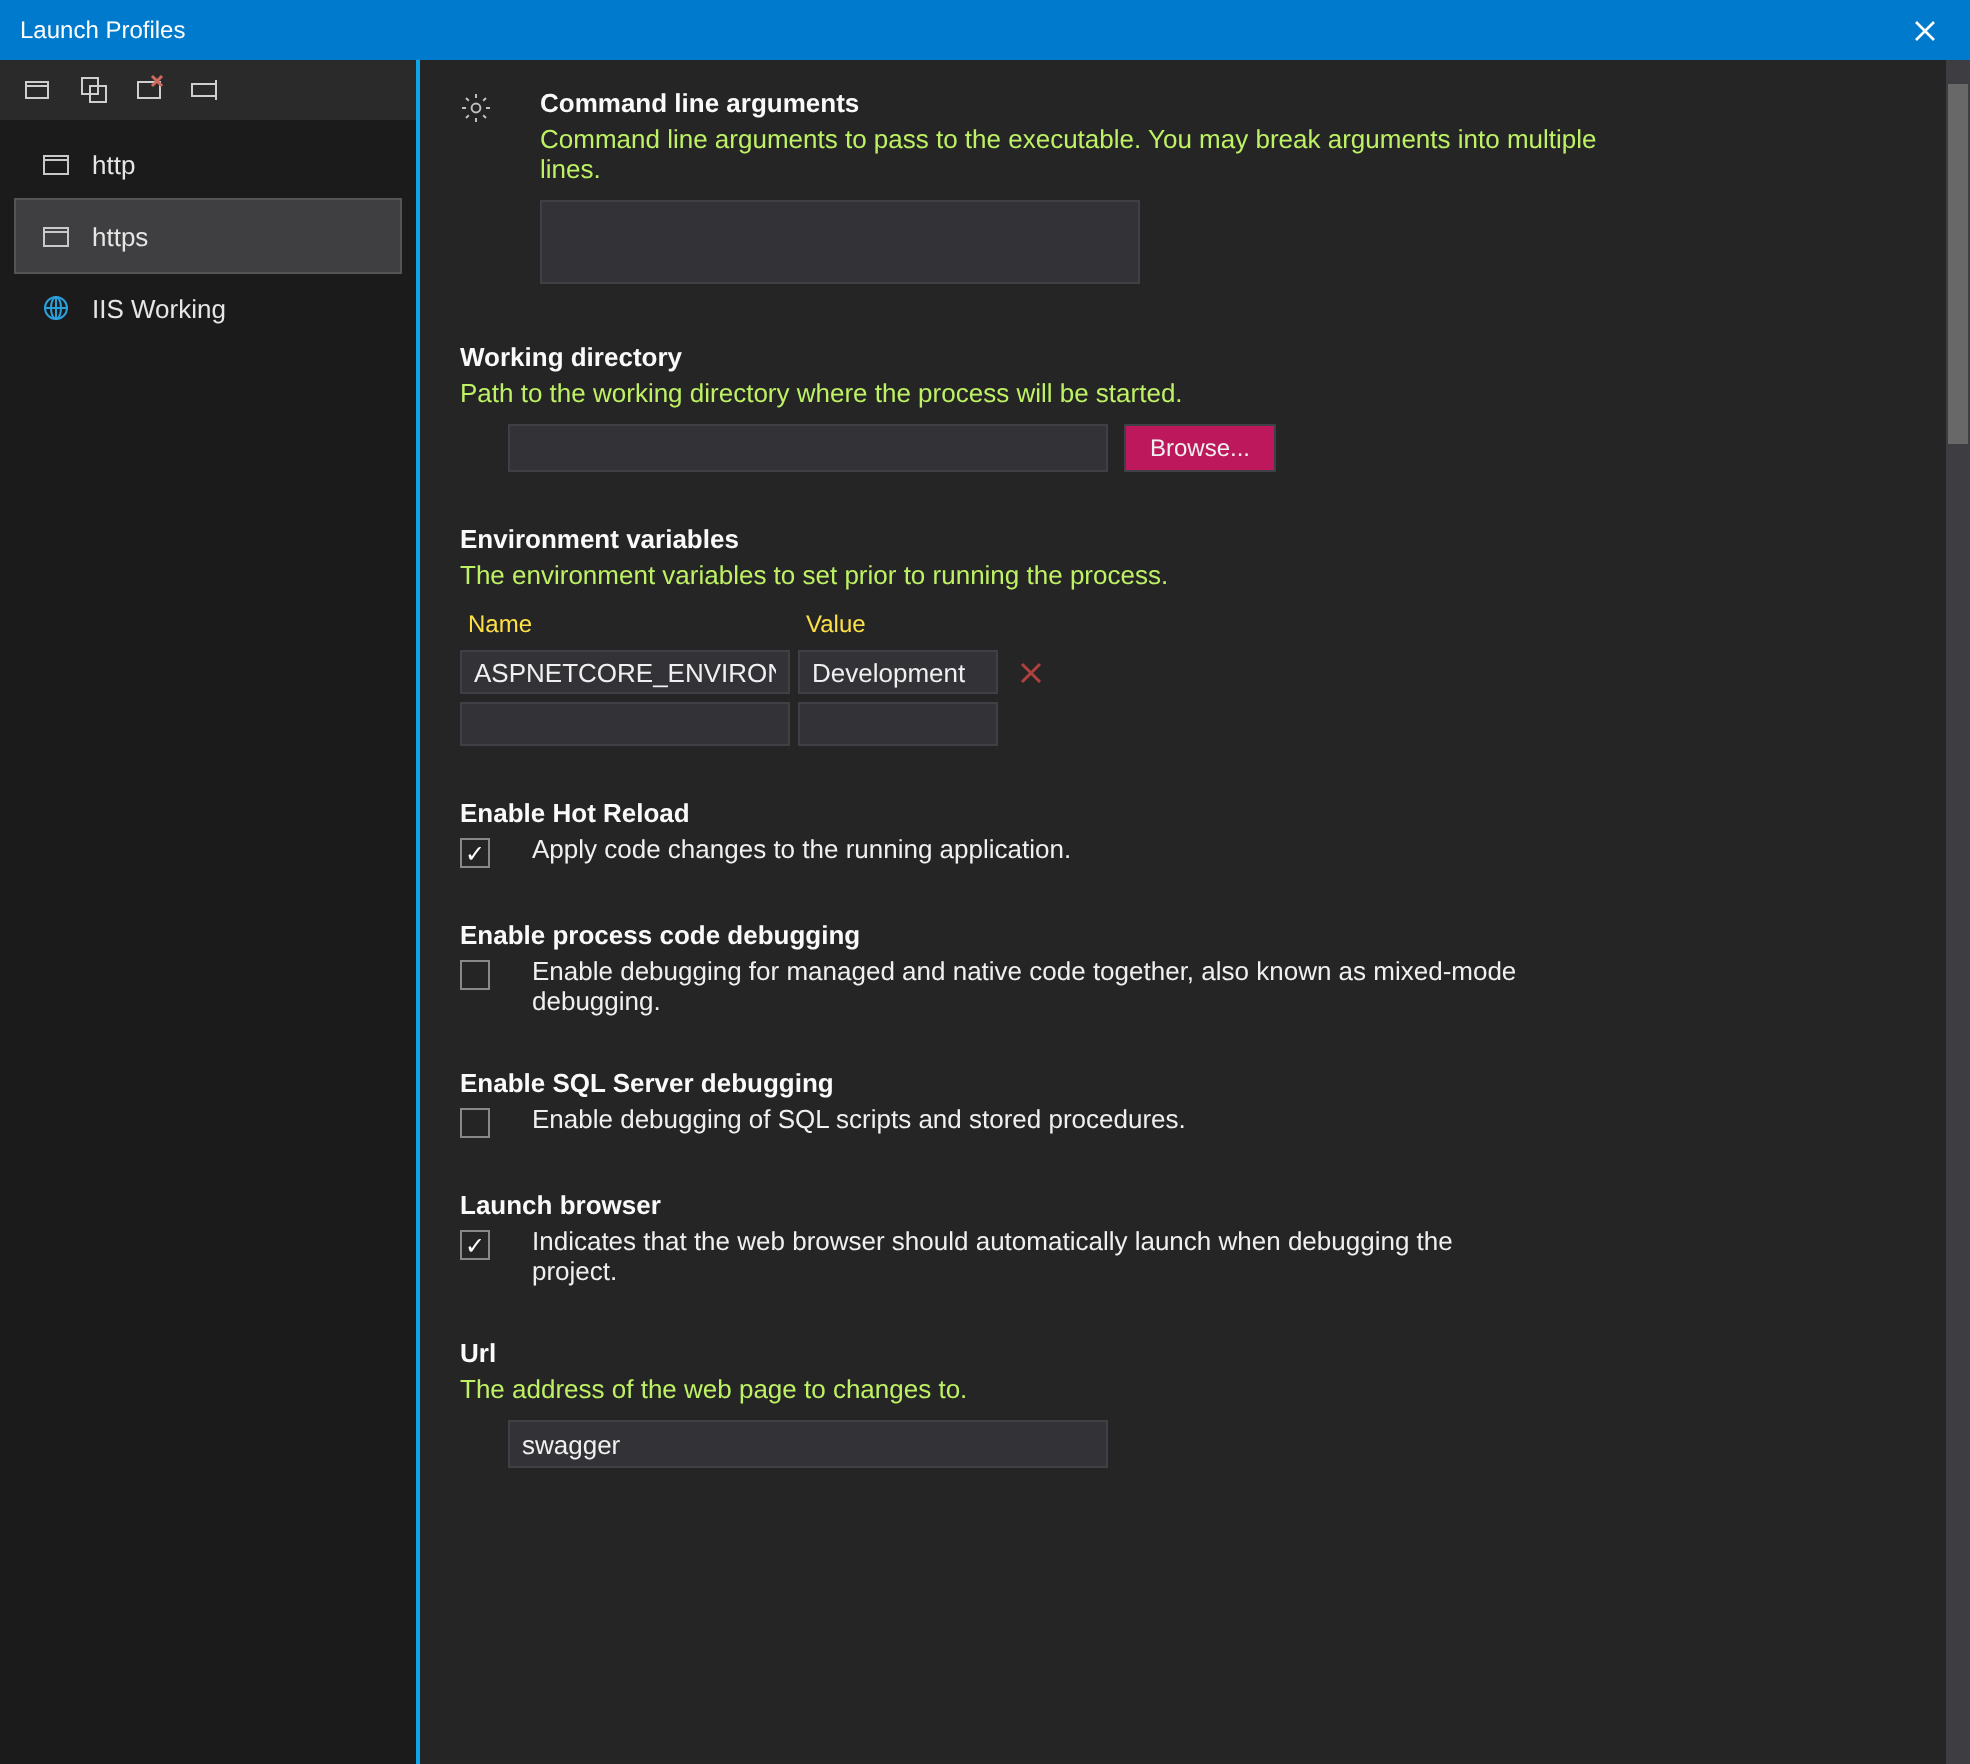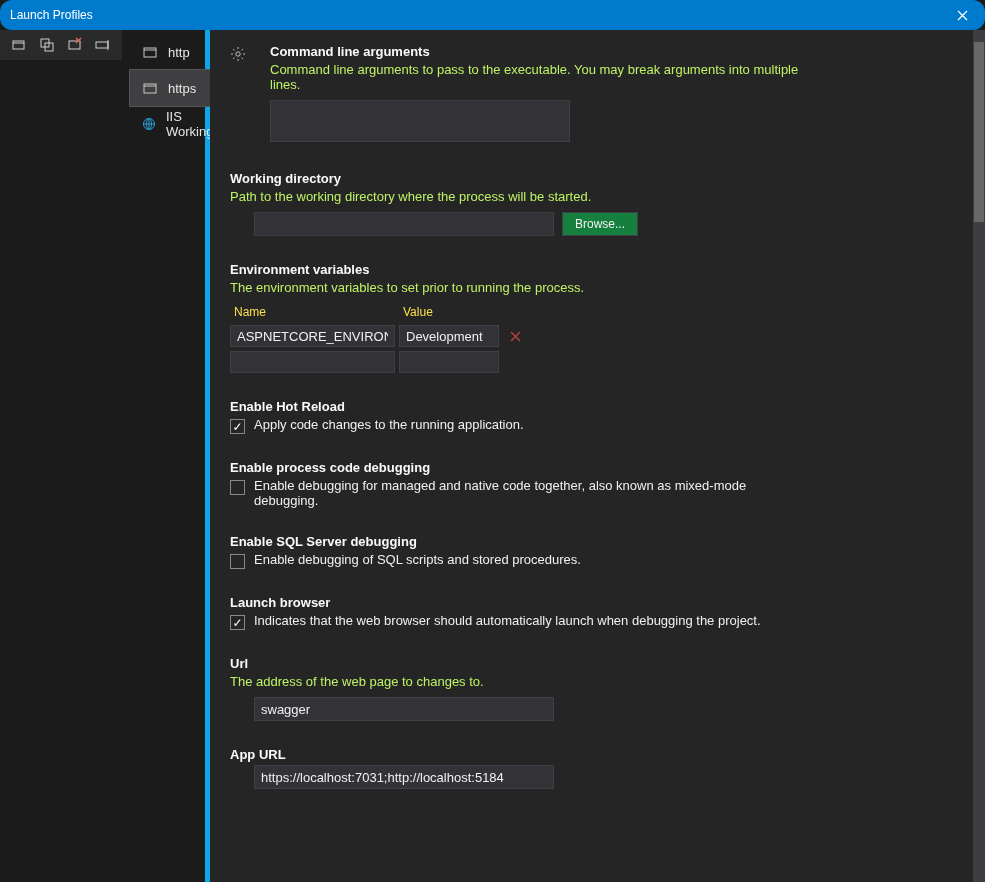--- a/index.html
+++ b/index.html
@@ -17,41 +17,40 @@
   .titlebar {
     height: 30px;
     background: #007acc;
     display: flex;
     align-items: center;
     justify-content: space-between;
     padding: 0 0 0 10px;
     color: #fff;
     font-size: 12px;
     flex: 0 0 auto;
-    border-radius: 12px;
   }
   .titlebar .close {
     width: 45px; height: 30px;
     display: flex; align-items: center; justify-content: center;
     font-size: 14px;
   }
 
   .body-wrap {
     flex: 1;
     display: flex;
     min-height: 0;
   }
 
   
   .sidebar {
     width: 210px;
     background: #1b1b1c;
     display: flex;
-    flex-direction: row;
-    border-right: 5px solid #0ea5e9;
+    flex-direction: column;
+    border-right: 2px solid #0ea5e9;
   }
   .sidebar-toolbar {
     height: 30px;
     display: flex;
     align-items: center;
     gap: 10px;
     padding: 0 10px;
     background: #2a2a2b;
   }
   .tb-icon {
@@ -115,34 +114,34 @@
     background: #333337;
     border: 1px solid #3f3f46;
     color: #f0f0f0;
     font-family: inherit;
     font-size: 13px;
   }
   .txt-multi { width: 300px; height: 42px; padding: 4px 6px; resize: none; }
   .row-input { display: flex; gap: 8px; align-items: center; }
   .txt-line { width: 300px; height: 24px; padding: 2px 6px; margin-left: 24px; }
   .btn {
-    background: #15803d;
+    background: #be185d;
     border: 1px solid #3f3f46;
     color: #f0f0f0;
     height: 24px;
     padding: 0 12px;
     font-size: 12px;
   }
 
   .env-table { display: grid; grid-template-columns: 165px 100px 24px; gap: 4px 4px; }
   .env-head { color: #fde047; padding: 2px 4px; font-size: 12px; }
   .env-cell { height: 22px; padding: 2px 6px; }
   .env-del { color: #b0413e; display: flex; align-items: center; justify-content: center; font-size: 15px; }
 
-  .chk-row { display: flex; align-items: flex-start; gap: 9px; max-width: 540px; }
+  .chk-row { display: flex; align-items: flex-start; gap: 21px; max-width: 540px; }
   .chk {
     width: 15px; height: 15px; flex: 0 0 auto;
     border: 1px solid #888; background: #252526;
     display: flex; align-items: center; justify-content: center;
     margin-top: 2px;
   }
   .chk.checked::after { content: "✓"; color: #fff; font-size: 12px; line-height: 1; }
 
   .section.simple .sect-body { margin-left: 0; }
 
@@ -315,26 +314,20 @@
       </div>
 
       <div class="section simple">
         <div class="sect-body indent">
           <div class="sect-title">Url</div>
           <div class="sect-desc">The address of the web page to changes to.</div>
           <input class="txt txt-line" value="swagger" style="">
         </div>
       </div>
 
-      <div class="section simple" style="margin-bottom:6px;">
-        <div class="sect-body indent">
-          <div class="sect-title">App URL</div>
-          <input class="txt txt-line" value="https://localhost:7031;http://localhost:5184" style="">
-        </div>
-      </div>
 
     </div>
     <div class="scrollbar-track">
       <div class="scrollbar-thumb" style="top:12px; height:180px;"></div>
     </div>
   </div>
 
 </div>
 
 </body></html>

